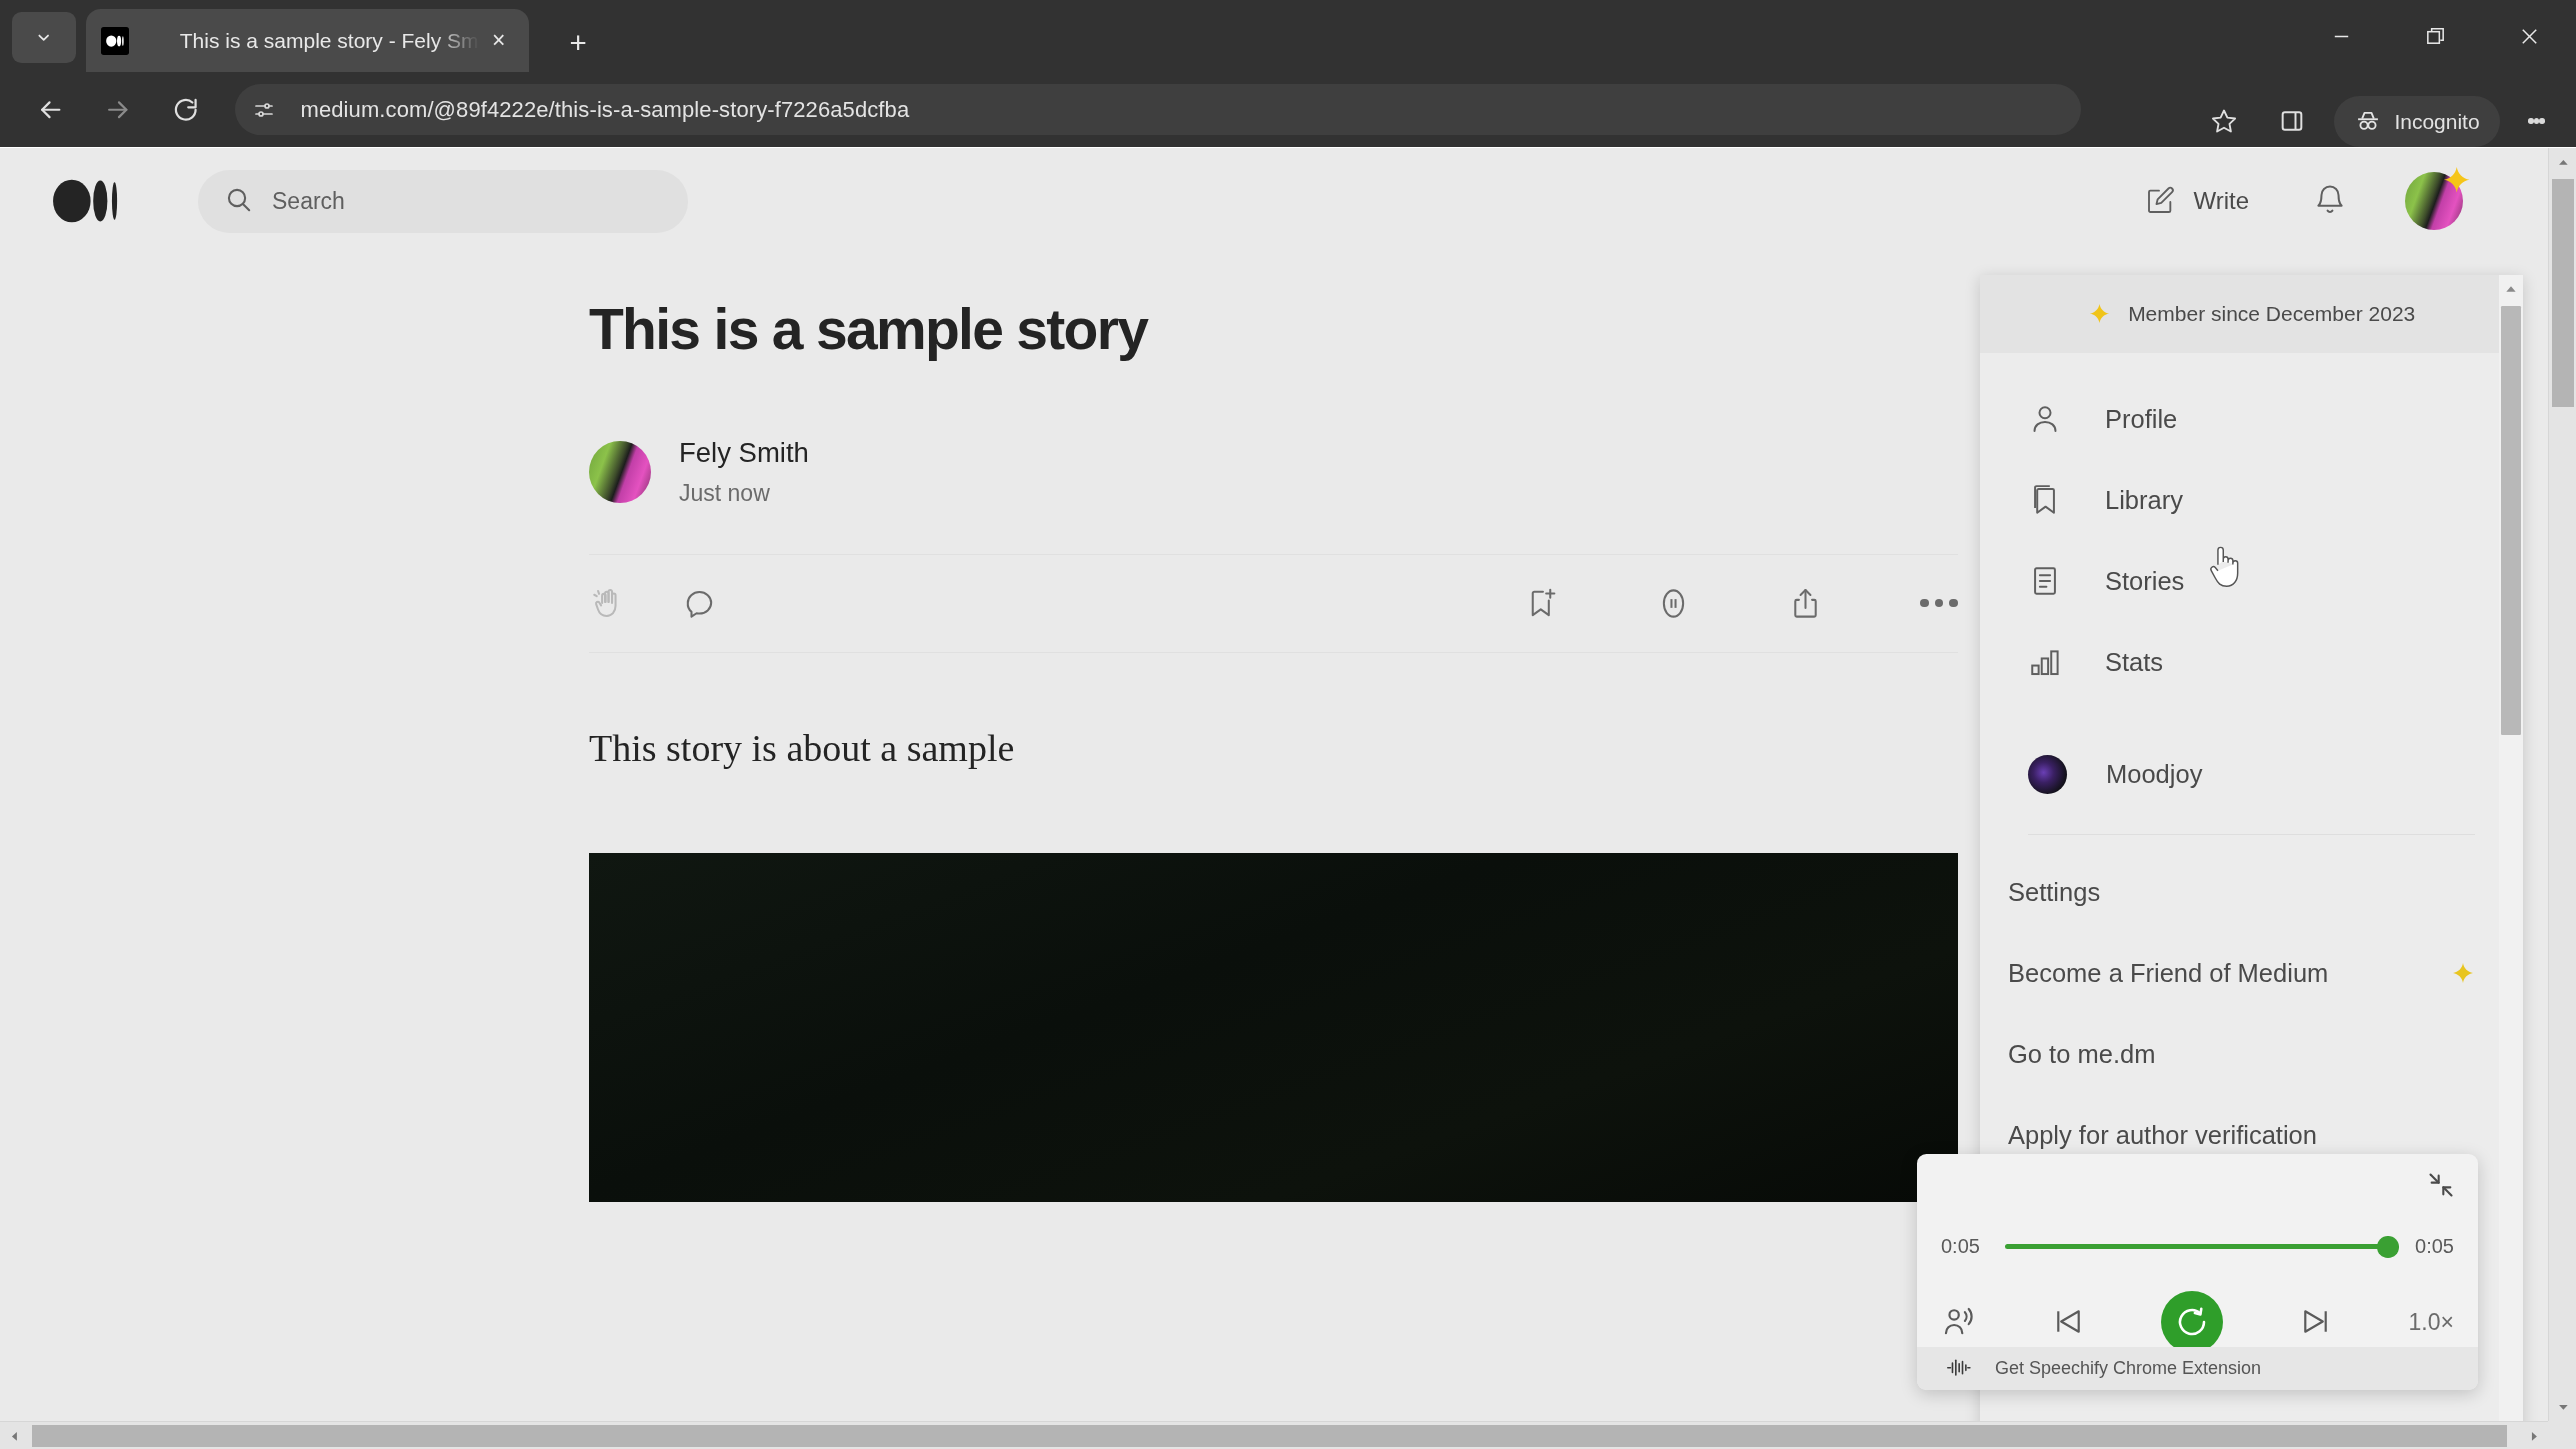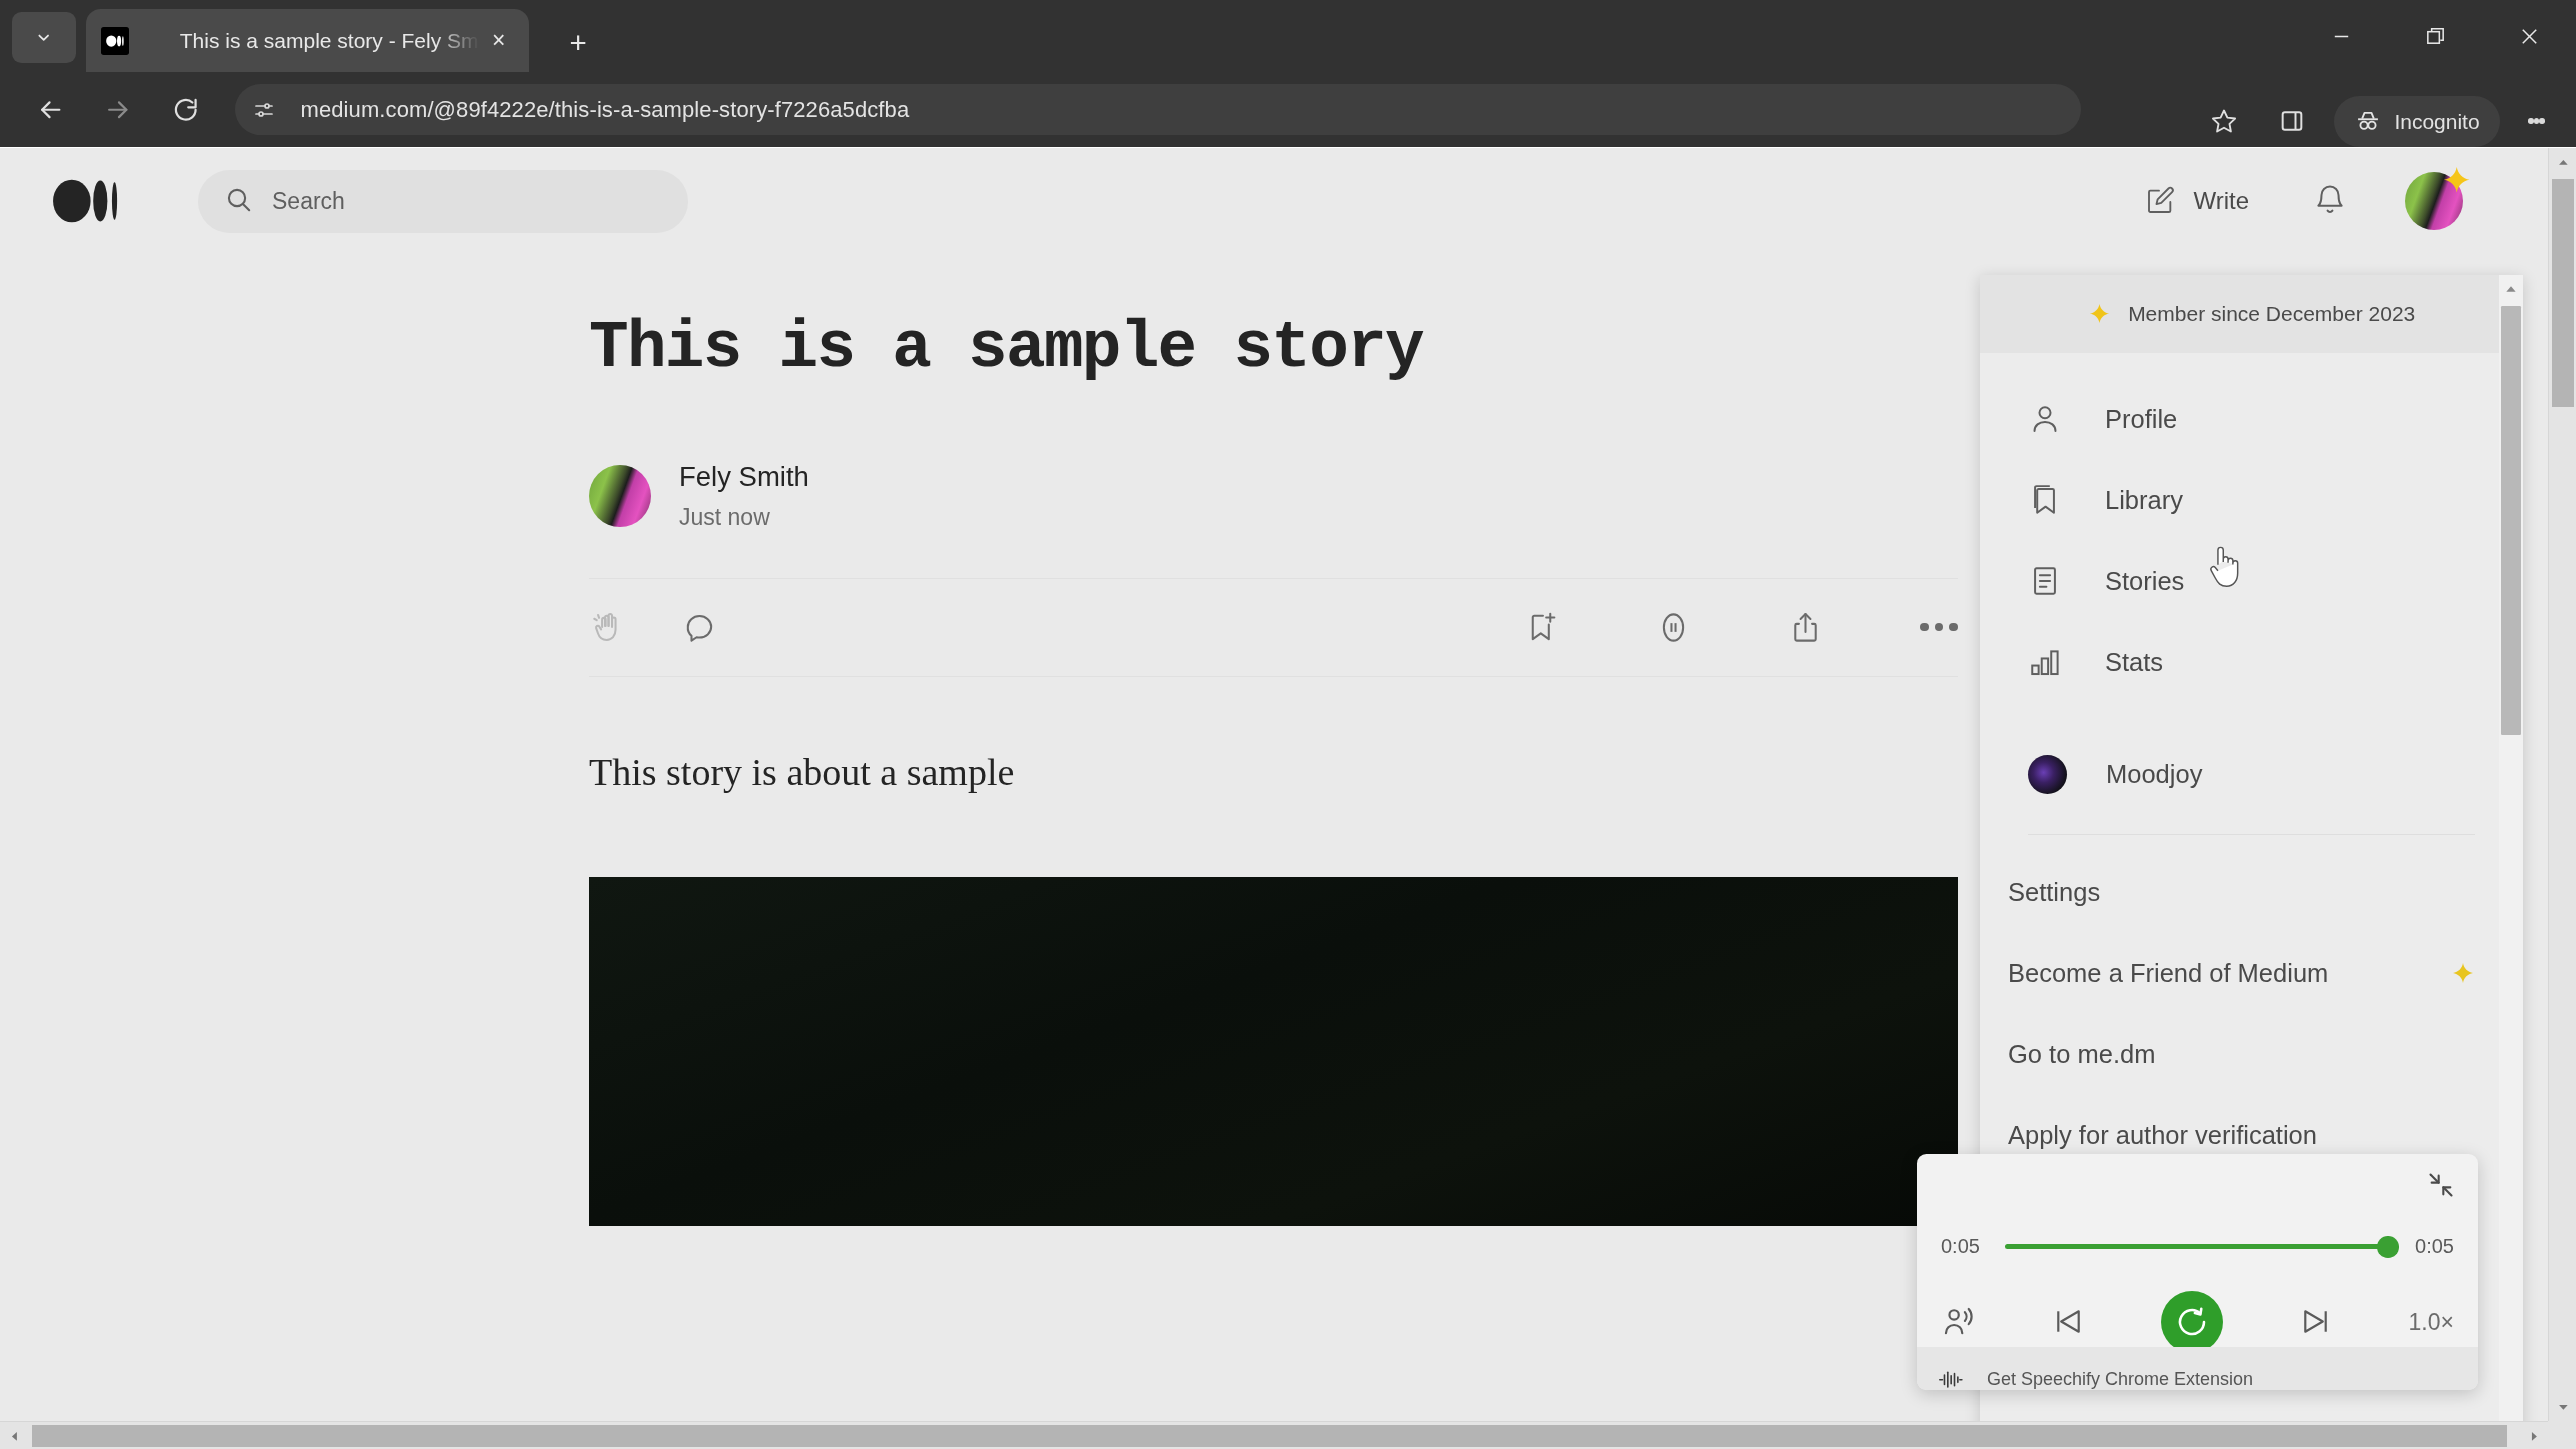--- a/index.html
+++ b/index.html
@@ -113,23 +113,23 @@
     background: linear-gradient(110deg,#6fa33c 0%,#8cc24a 26%,#3c4a2a 46%,#1d1d1d 52%,#c23fa8 60%,#e452c0 78%,#7a2e63 100%);
   }
   .avatar-star {
     position: absolute; right: -8px; top: -6.7px; width: 29.5px; height: 29.5px;
   }
 
   
   .article { position: absolute; top: 106px; left: 0; width: 2542px; }
   .article-inner { width: 1369px; margin-left: 589px; }
   .art-title {
-    font-family: Liberation Mono, monospace;
-    font-size: 66px; font-weight: 700; color: #242424;
-    letter-spacing: -1.7px; line-height: 1.12; margin-top: 58px;
+    font-family: Liberation Sans, sans-serif;
+    font-size: 57px; font-weight: 700; color: #242424;
+    letter-spacing: -1.7px; line-height: 1.12; margin-top: 44px;
   }
   .byline { display: flex; align-items: center; margin-top: 75px; }
   .byline .av {
     width: 62px; height: 62px; border-radius: 50%; overflow: hidden; flex: none;
     background: linear-gradient(110deg,#6fa33c 0%,#8cc24a 26%,#3c4a2a 46%,#1d1d1d 52%,#c23fa8 60%,#e452c0 78%,#7a2e63 100%);
   }
   .byline .meta { margin-left: 28px; }
   .byline .author { font-size: 27.5px; color: #242424; }
   .byline .time { font-size: 23px; color: #6b6b6b; margin-top: 10.7px; }
 
@@ -217,21 +217,21 @@
     position: absolute; left: 0; top: 131px; width: 561px; height: 74px;
     display: flex; align-items: center; padding: 0 24px; justify-content: space-between;
   }
   .sp-play {
     width: 62px; height: 62px; border-radius: 50%; background: #2f9e2a;
     display: flex; align-items: center; justify-content: center;
   }
   .sp-rate { font-size: 23px; color: #6b6b6b; }
   .sp-footer {
     position: absolute; left: 0; bottom: 0; width: 561px; height: 43px;
-    background: #e6e6e6; display: flex; align-items: flex-end; padding-left: 20px;
+    background: #e6e6e6; display: flex; align-items: center; padding-left: 28px;
   }
   .sp-footer .lbl { margin-left: 23px; font-size: 18px; color: #555; }
 
   
   .cursor { position: absolute; left: 2207px; top: 396px; width: 36px; height: 47px; pointer-events: none; }
 
   
   .vsb {
     position: absolute; right: 0; top: 148px; width: 28px; height: 1273px;
     background: #e4e4e4; border-left: 0.7px solid #d6d6d6;

